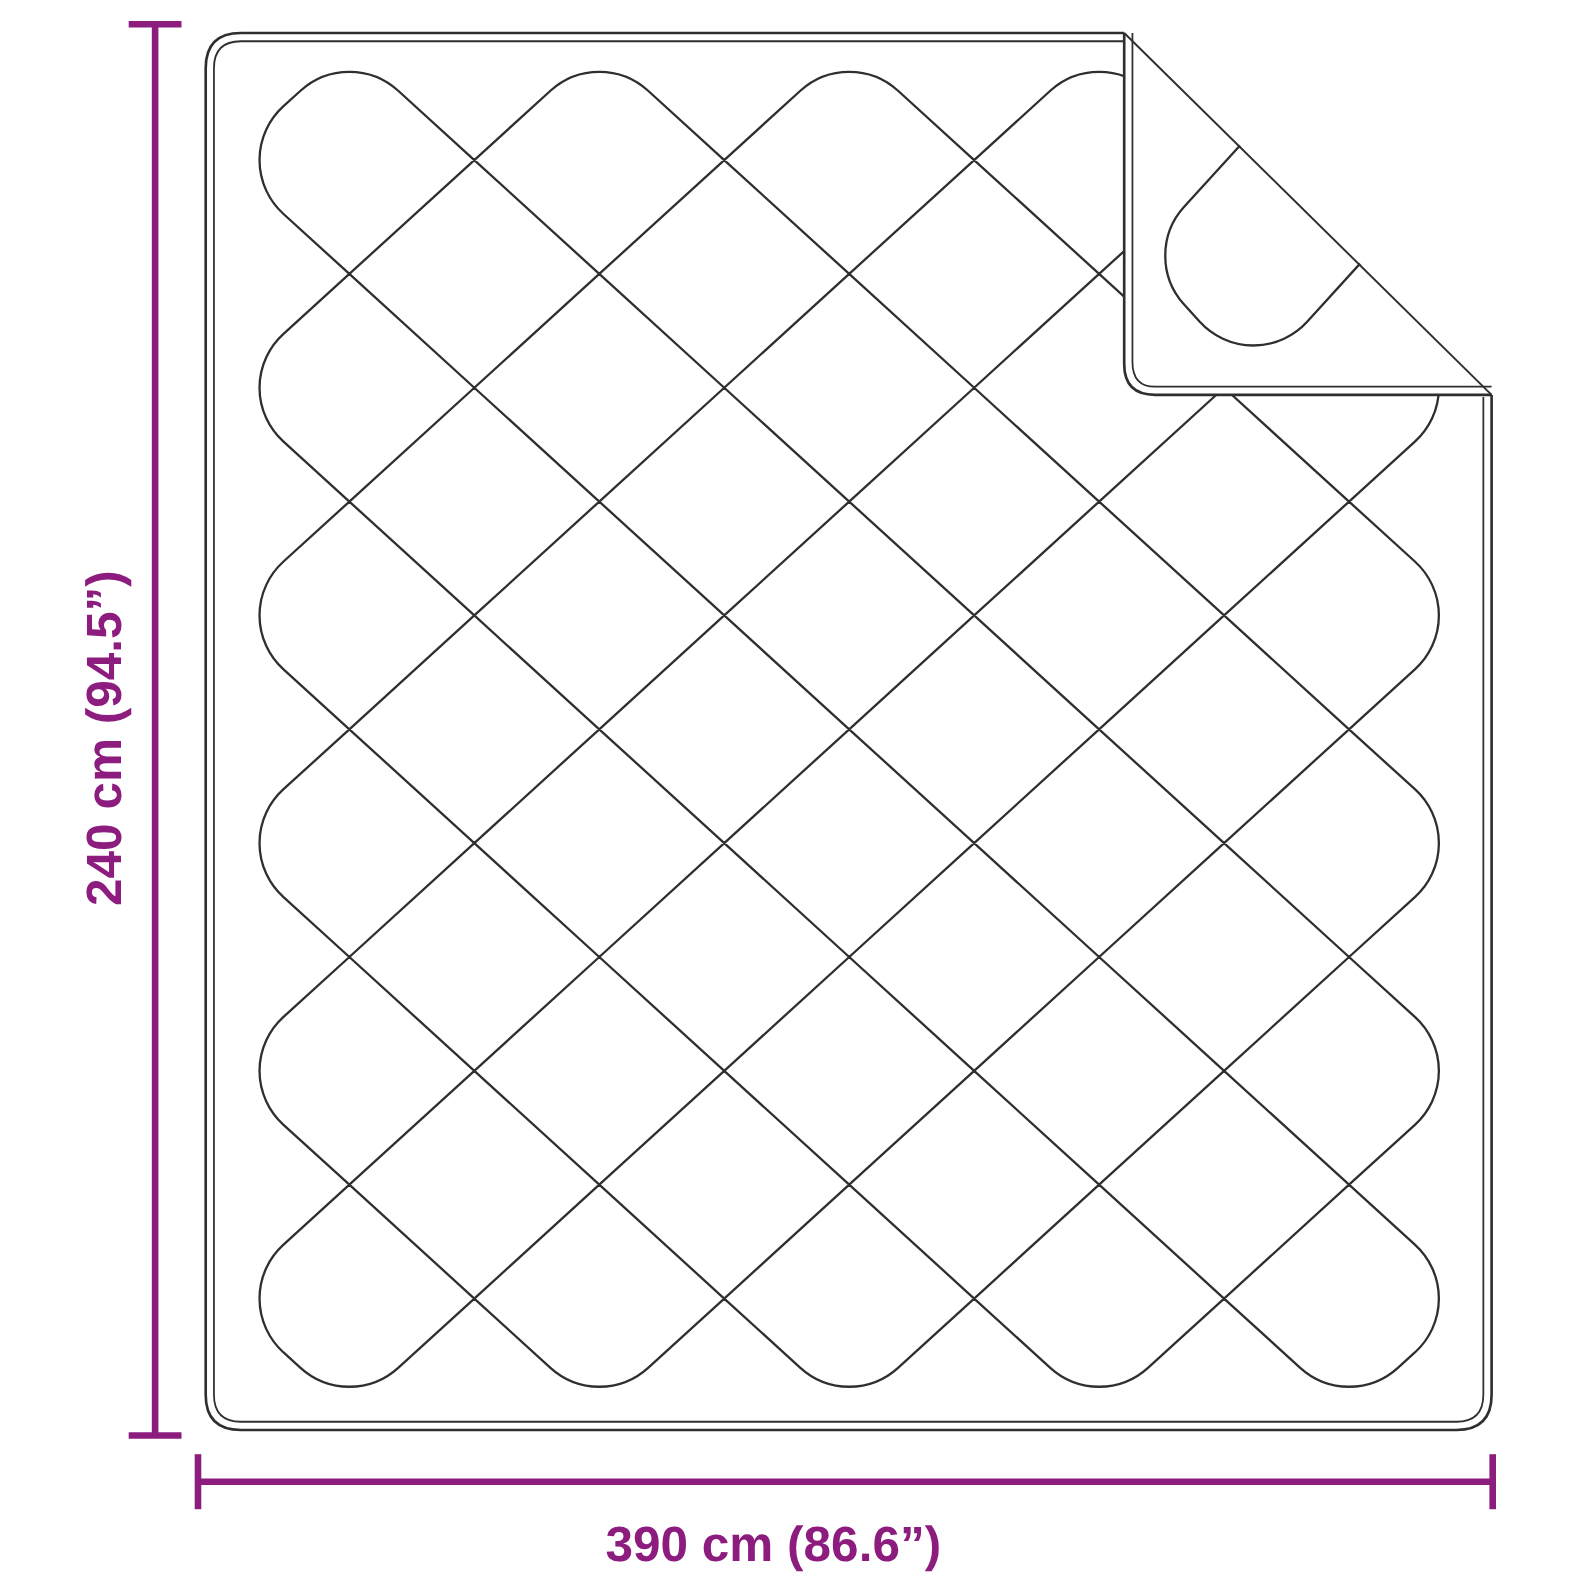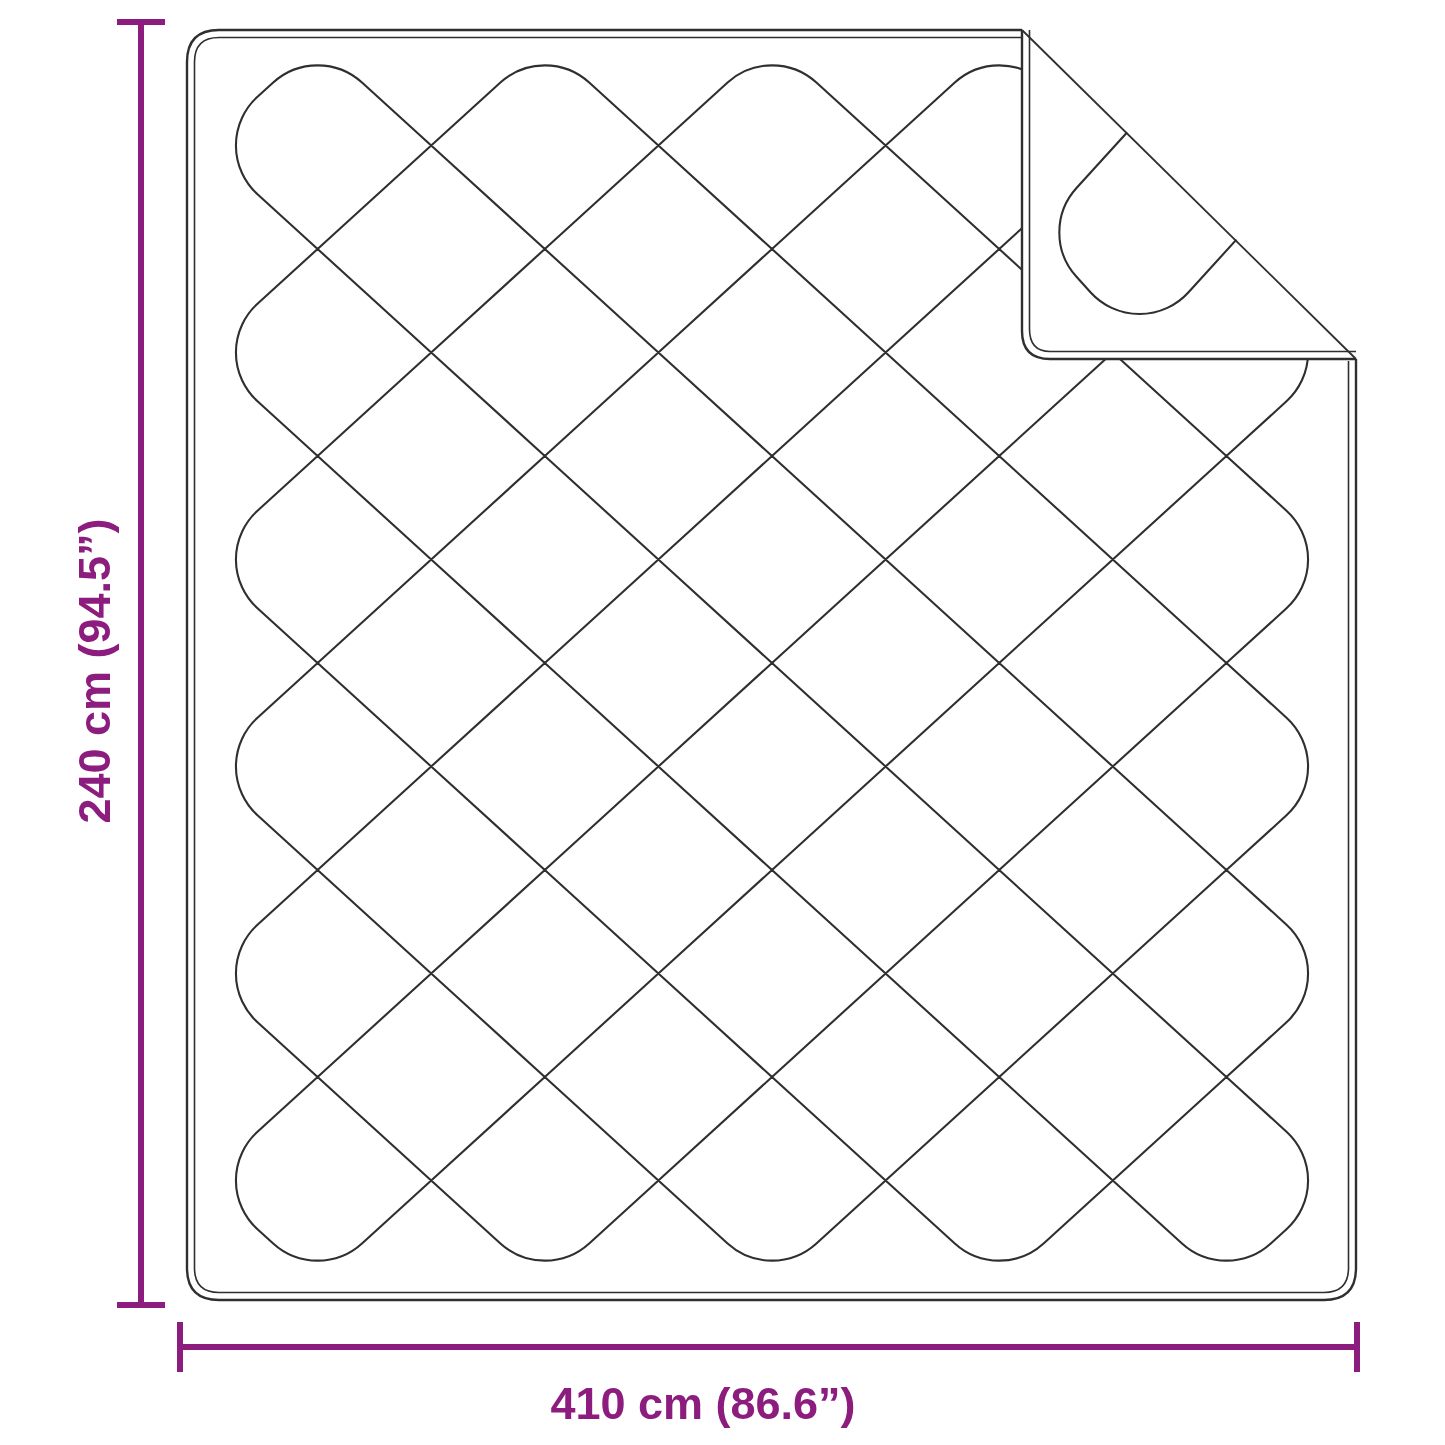--- a/index.html
+++ b/index.html
@@ -71,14 +71,14 @@
      <line x1="117" y1="22" x2="165" y2="22" stroke="#8d1c7f" stroke-width="6"></line>
      <line x1="117" y1="1305" x2="165" y2="1305" stroke="#8d1c7f" stroke-width="6"></line>
      <line x1="180" y1="1347" x2="1357" y2="1347" stroke="#8d1c7f" stroke-width="6"></line>
      <line x1="180" y1="1322" x2="180" y2="1372" stroke="#8d1c7f" stroke-width="6"></line>
      <line x1="1357" y1="1322" x2="1357" y2="1372" stroke="#8d1c7f" stroke-width="6"></line>
       </g>
   </svg>
 
   <div id="height-label" class="dim-label" style="color: rgb(141, 28, 127);">240 cm (94.5”)</div>
 
-  <div id="width-label" class="dim-label" style="color: rgb(141, 28, 127);">410 cm (86.6”)</div>
+  <div id="width-label" class="dim-label" style="color: rgb(141, 28, 127);">390 cm (86.6”)</div>
 </div>
 
 </body></html>

